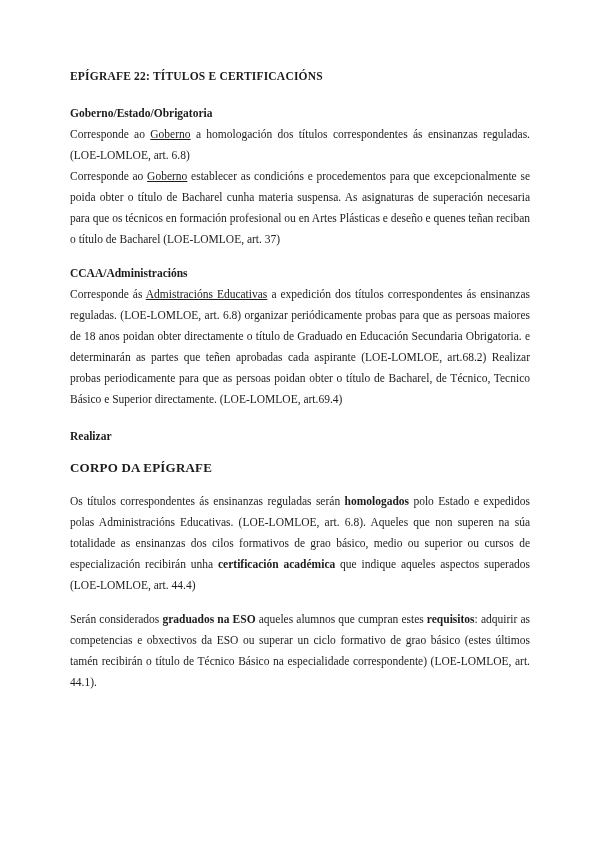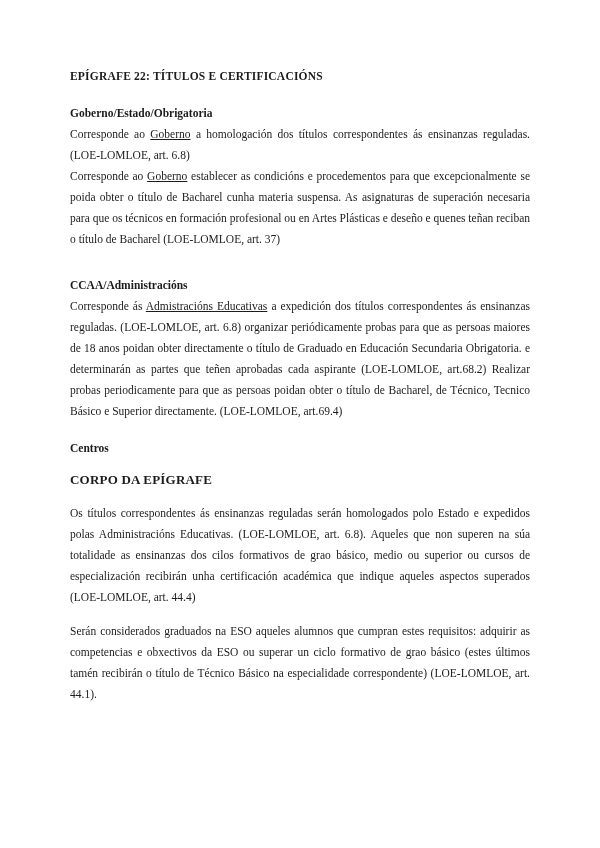--- a/index.html
+++ b/index.html
@@ -27,57 +27,57 @@
   .section-heading {
     font-weight: bold;
     margin: 19px 0 0 0;
     letter-spacing: 0.2px;
   }
   .subsection-heading {
     font-weight: bold;
     margin: 16px 0 0 0;
   }
   .subsection-heading.big-gap {
-    margin-top: 25px;
+    margin-top: 13px;
   }
   .corpo-heading {
     font-weight: bold;
     font-size: 13px;
     margin: 10px 0 0 0;
     letter-spacing: 0.2px;
   }
   .para {
     margin: 0;
     text-align: justify;
   }
   .para.spaced {
     margin-top: 13px;
   }
   .para span.u { text-decoration: underline; }
-  .para span.b { font-weight: normal; }
+  .para span.b { font-weight: bold; }
 </style>
 </head>
 <body>
 
 <div class="page">
 
   <p class="doc-title">EPÍGRAFE 22: TÍTULOS E CERTIFICACIÓNS</p>
 
 
   <p class="subsection-heading">Goberno/Estado/Obrigatoria</p>
 
   <p class="para"><span>Corresponde ao </span><span class="u">Goberno</span><span> a homologación dos títulos correspondentes ás ensinanzas reguladas. (LOE-LOMLOE, art. 6.8)</span></p>
 
   <p class="para"><span>Corresponde ao </span><span class="u">Goberno</span><span> establecer as condicións e procedementos para que excepcionalmente se poida obter o título de Bacharel cunha materia suspensa. As asignaturas de superación necesaria para que os técnicos en formación profesional ou en Artes Plásticas e deseño e quenes teñan reciban o título de Bacharel (LOE-LOMLOE, art. 37)</span></p>
 
   <p class="subsection-heading big-gap">CCAA/Administracións</p>
 
   <p class="para"><span>Corresponde ás </span><span class="u">Admistracións Educativas</span><span> a expedición dos títulos correspondentes ás ensinanzas reguladas. (LOE-LOMLOE, art. 6.8) organizar periódicamente probas para que as persoas maiores de 18 anos poidan obter directamente o título de Graduado en Educación Secundaria Obrigatoria. e determinarán as partes que teñen aprobadas cada aspirante (LOE-LOMLOE, art.68.2) Realizar probas periodicamente para que as persoas poidan obter o título de Bacharel, de Técnico, Tecnico Básico e Superior directamente. (LOE-LOMLOE, art.69.4)</span></p>
 
-  <p class="subsection-heading">Centros</p>
+  <p class="subsection-heading">Realizar</p>
 
   <p class="corpo-heading">CORPO DA EPÍGRAFE</p>
 
   <p class="para spaced"><span>Os títulos correspondentes ás ensinanzas reguladas serán </span><span class="b">homologados</span><span> polo Estado e expedidos polas Administracións Educativas. (LOE-LOMLOE, art. 6.8). Aqueles que non superen na súa totalidade as ensinanzas dos cilos formativos de grao básico, medio ou superior ou cursos de especialización recibirán unha </span><span class="b">certificación académica</span><span> que indique aqueles aspectos superados (LOE-LOMLOE, art. 44.4)</span></p>
 
   <p class="para spaced"><span>Serán considerados </span><span class="b">graduados na ESO</span><span> aqueles alumnos que cumpran estes </span><span class="b">requisitos</span><span>: adquirir as competencias e obxectivos da ESO ou superar un ciclo formativo de grao básico (estes últimos tamén recibirán o título de Técnico Básico na especialidade correspondente) (LOE-LOMLOE, art. 44.1).</span></p>
 
 </div>
 
 </body></html>

